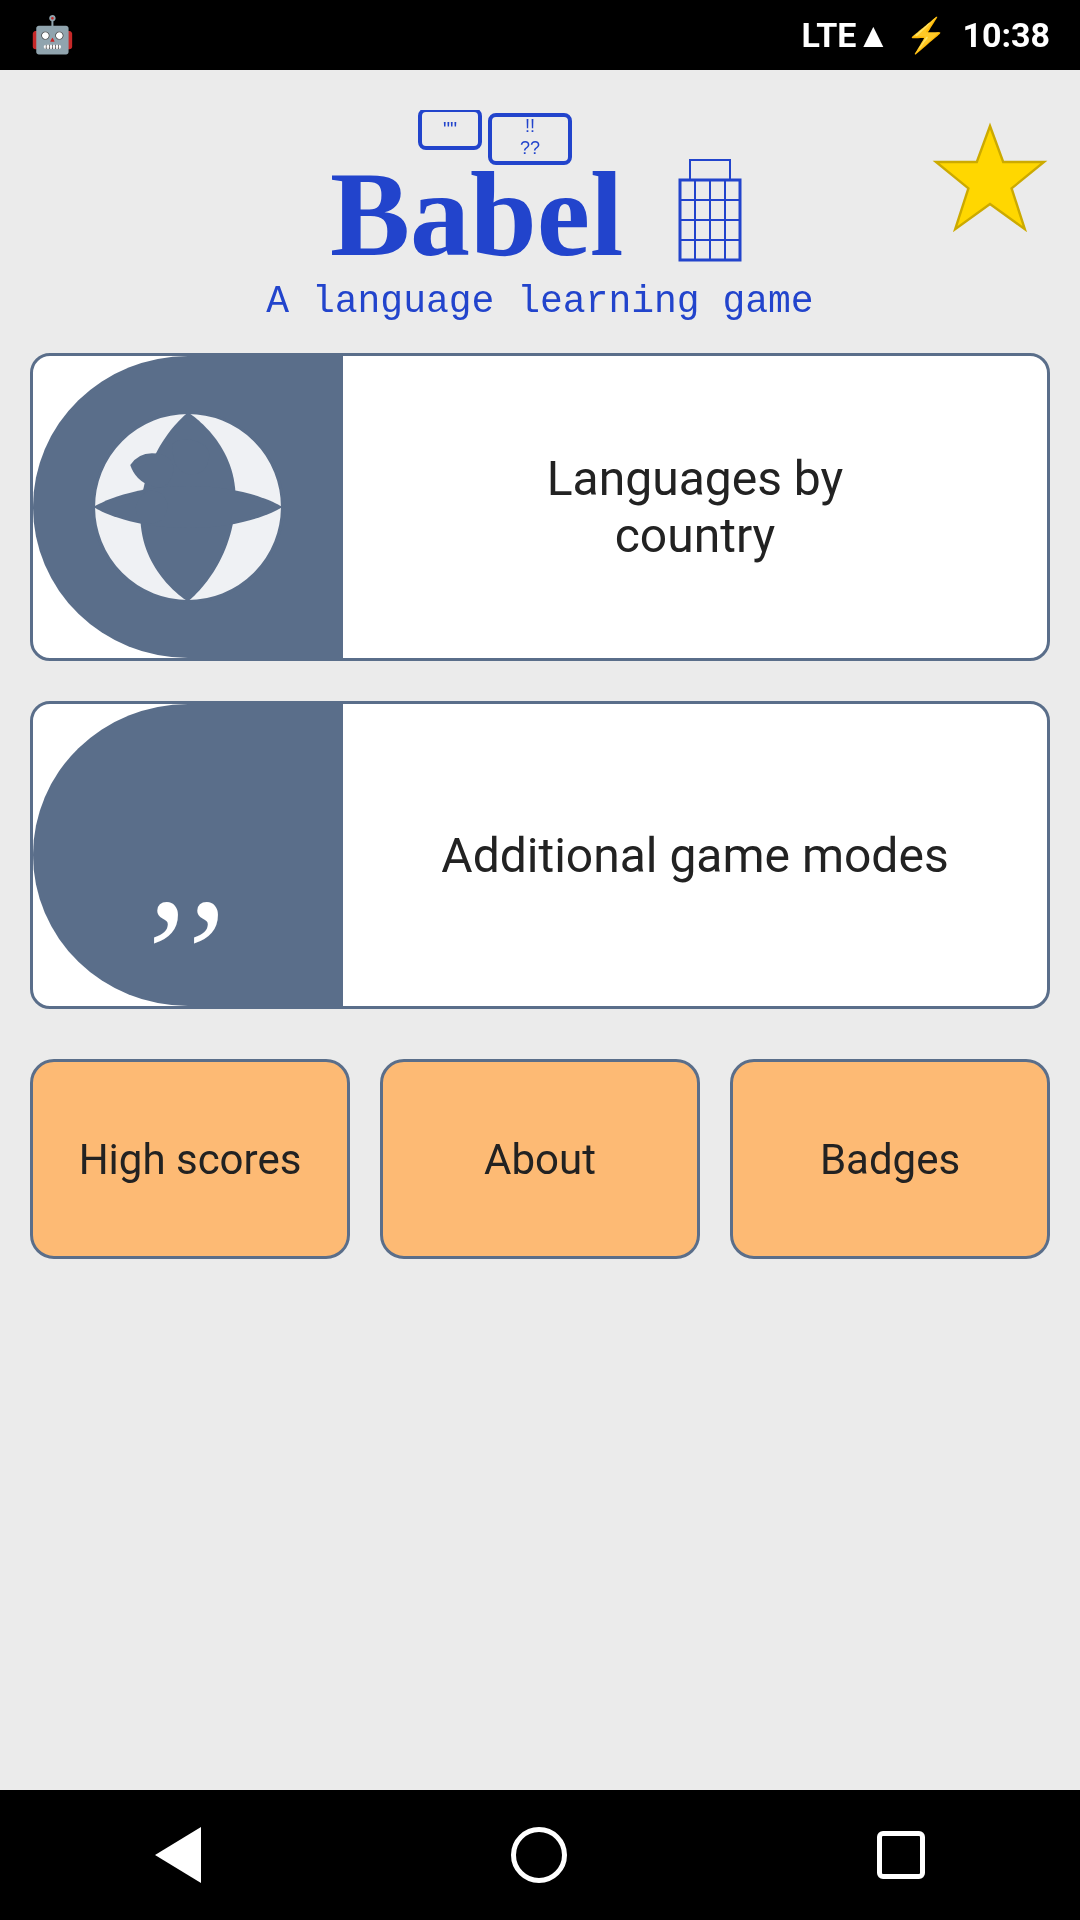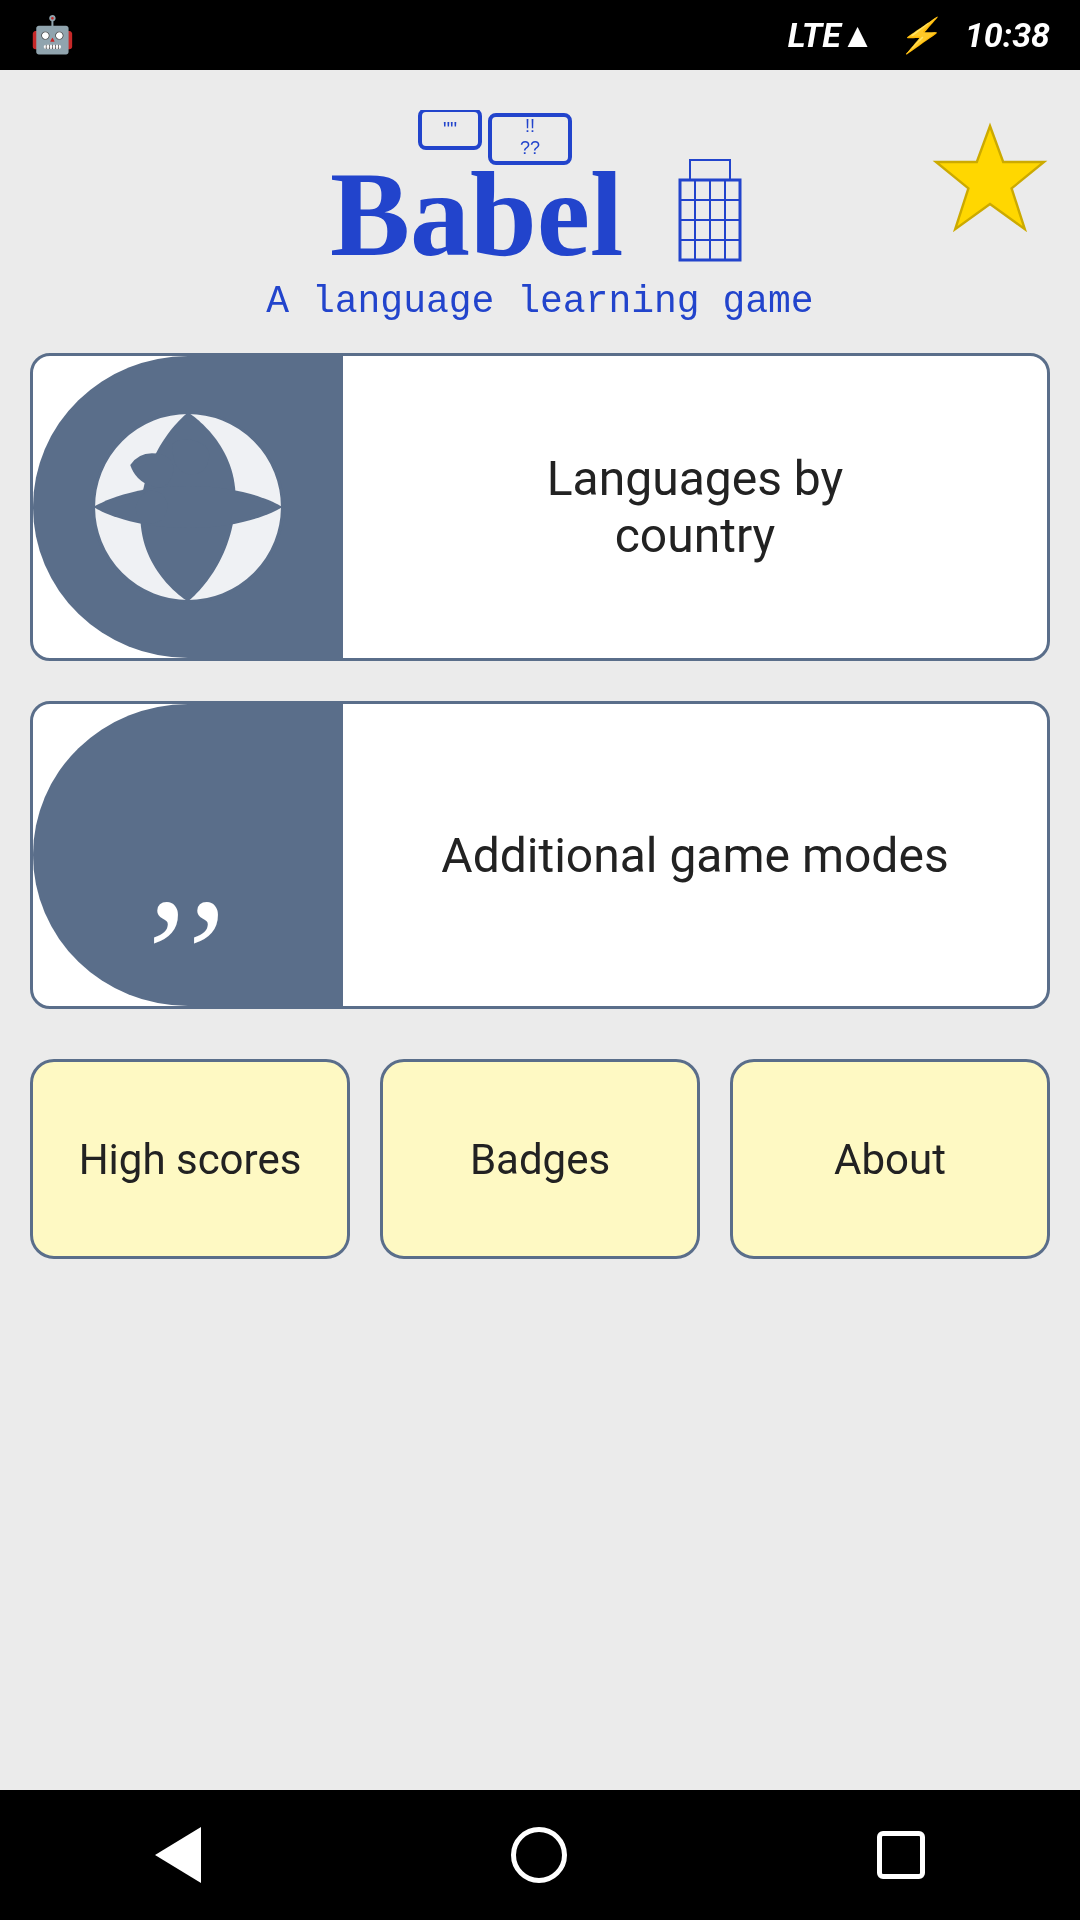--- a/index.html
+++ b/index.html
@@ -36,22 +36,21 @@
     }
 
     .status-icon {
       color: white;
       font-size: 36px;
     }
 
     .status-bar-right {
       display: flex;
       align-items: center;
-      gap: 24px;
-      font-style: italic;
+      gap: 15px;
     }
 
     .status-bar-right span {
       color: white;
       font-size: 34px;
       font-weight: bold;
     }
 
     .lte-icon {
       font-size: 28px;
@@ -167,21 +166,21 @@
       display: flex;
       gap: 30px;
       margin-top: 10px;
     }
 
     .bottom-btn {
       flex: 1;
       height: 200px;
       border: 3px solid #5a6e8a;
       border-radius: 24px;
-      background: #fef9c3;
+      background: #fdba74;
       display: flex;
       align-items: center;
       justify-content: center;
       font-size: 42px;
       color: #222;
       cursor: pointer;
     }
 
     
     .nav-bar {
@@ -301,24 +300,24 @@
       <div class="quote-marks">,,</div>
     </div>
     <div class="game-button-label">Additional game modes</div>
   </div>
 
   <div class="bottom-buttons">
     <div class="bottom-btn">
       <span>High scores</span>
     </div>
     <div class="bottom-btn">
+      <span>About</span>
+    </div>
+    <div class="bottom-btn">
       <span>Badges</span>
-    </div>
-    <div class="bottom-btn">
-      <span>About</span>
     </div>
   </div>
 
 </div>
 
 <div class="nav-bar">
   <div class="nav-icon">
     <div class="triangle-back"></div>
   </div>
   <div class="nav-icon">

